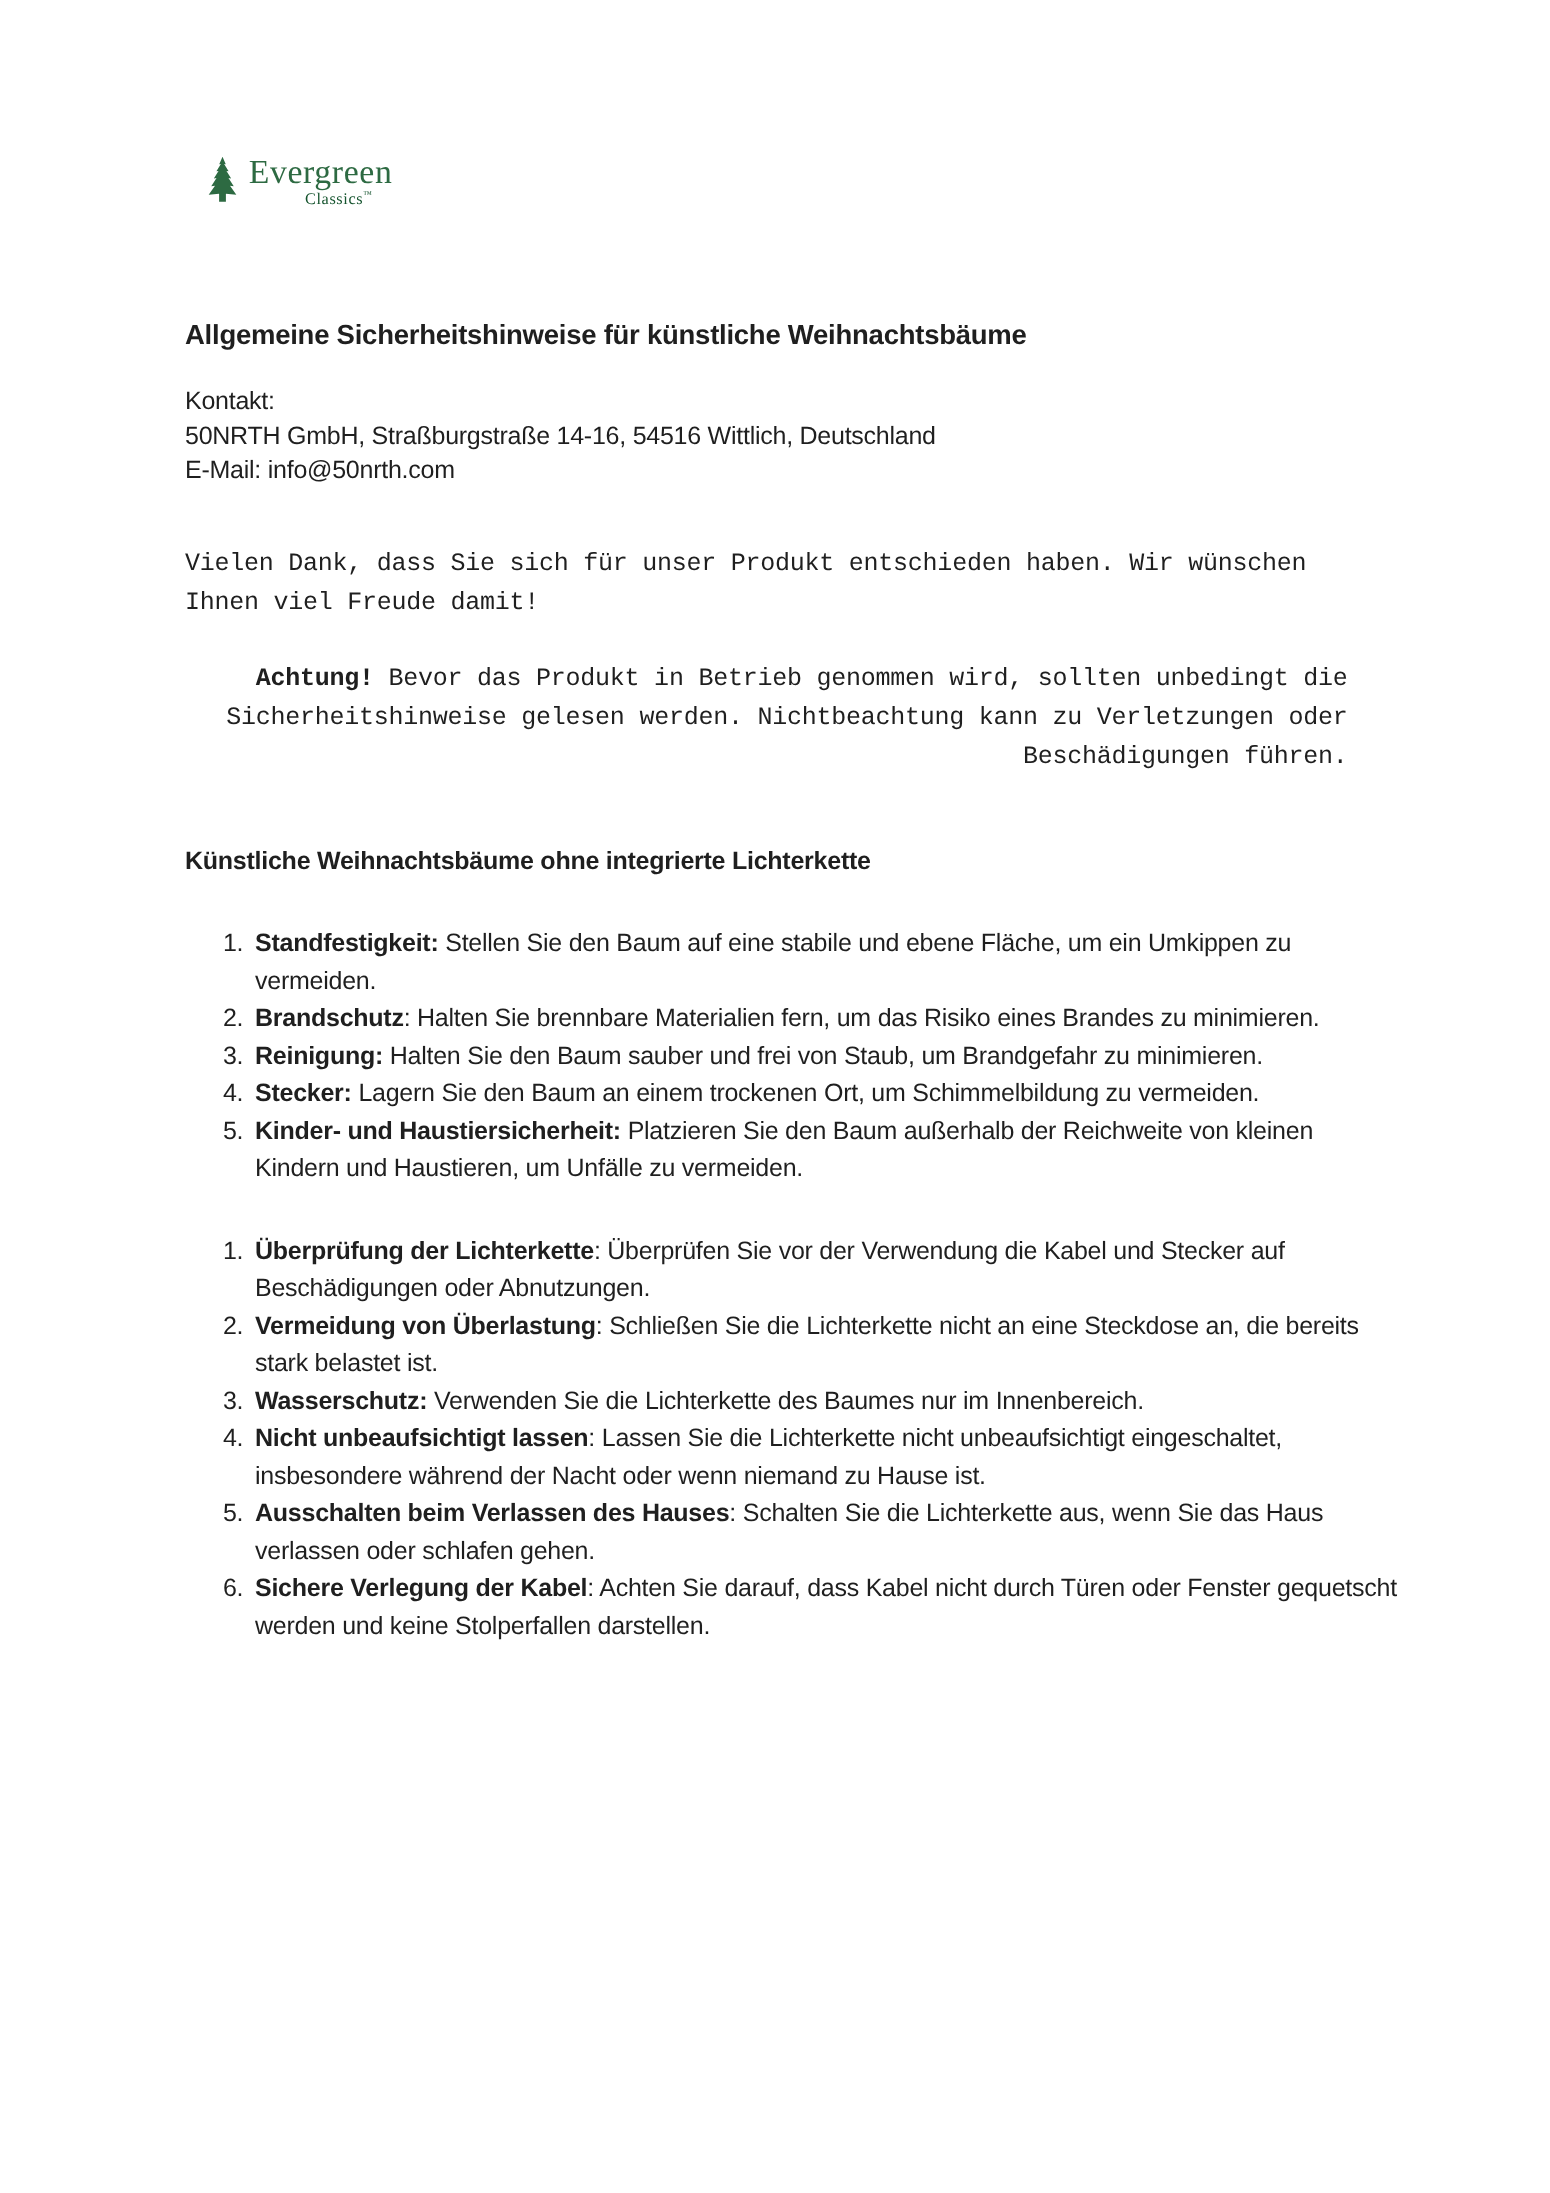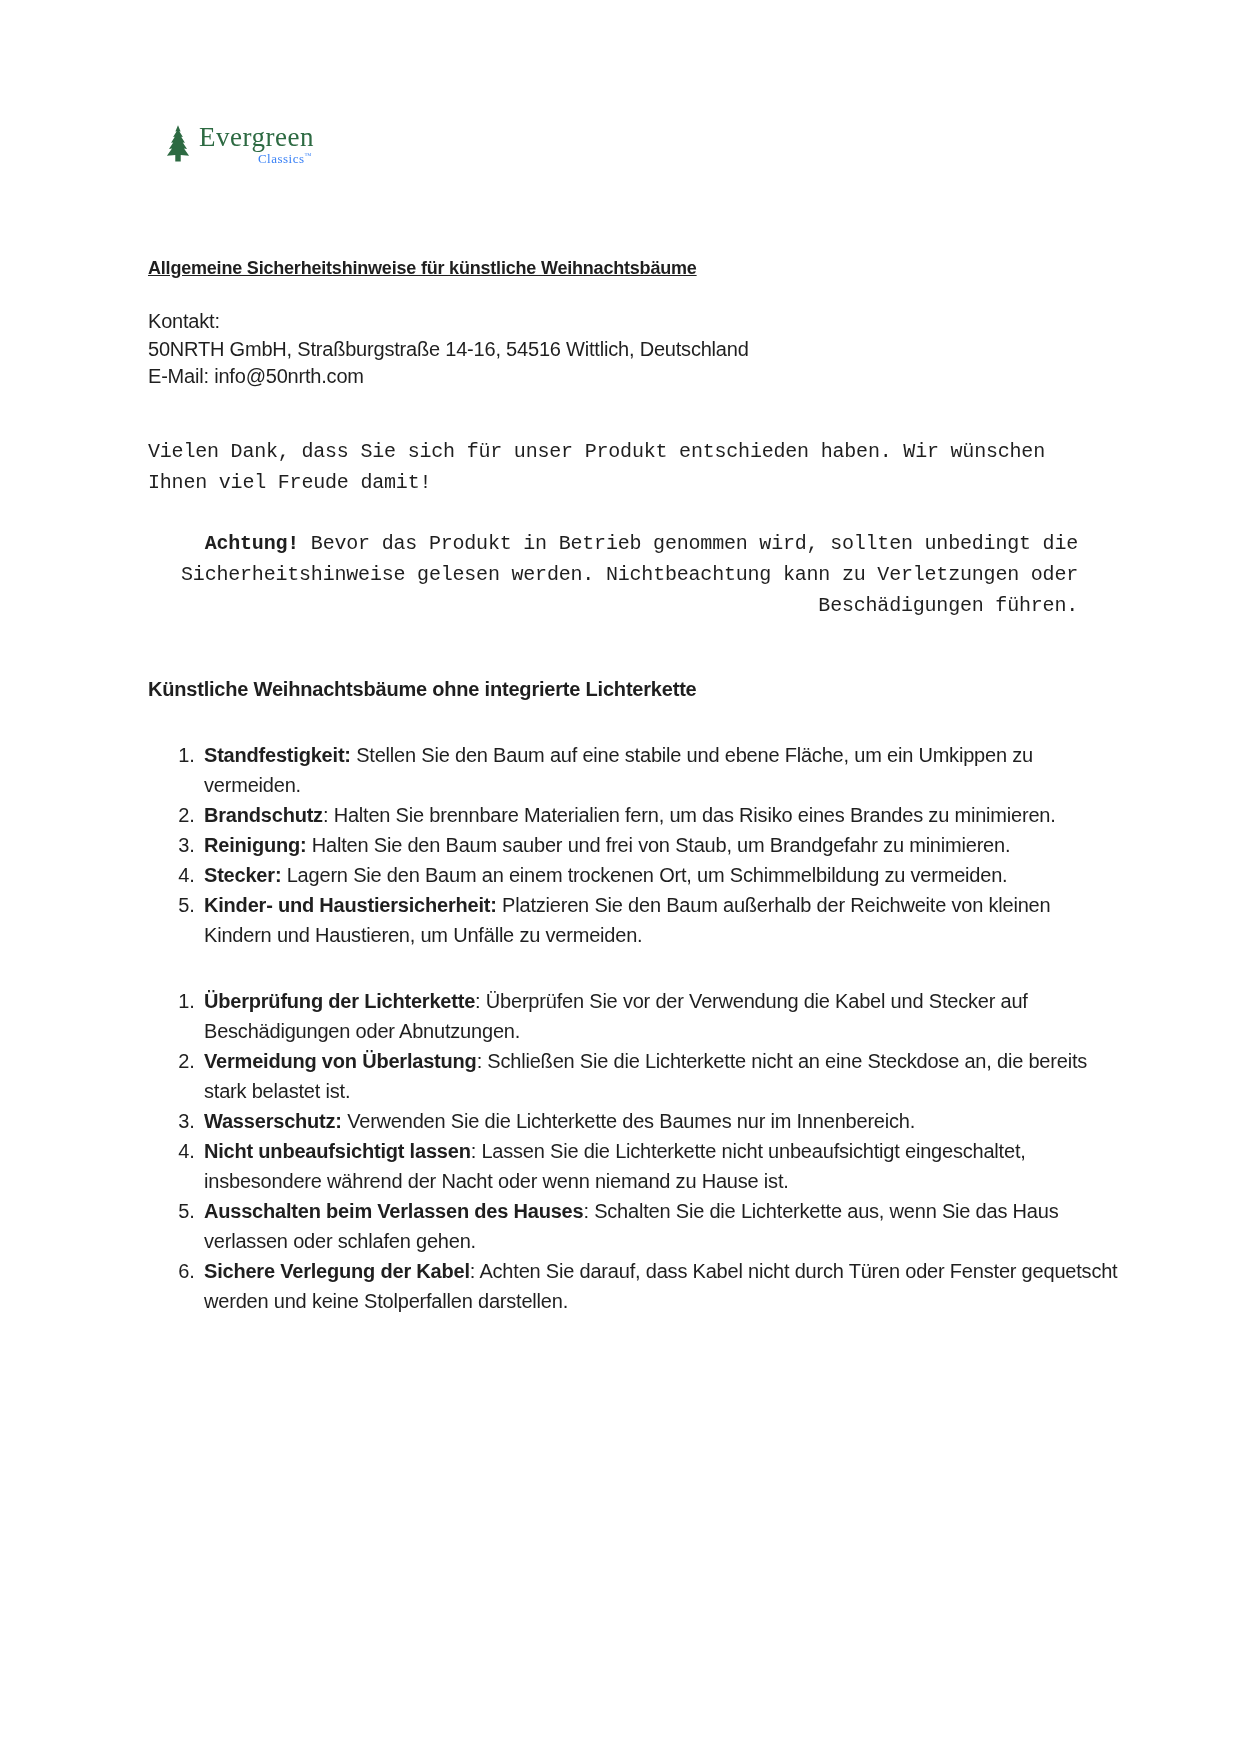--- a/index.html
+++ b/index.html
@@ -44,46 +44,45 @@
   }
   .logo .brand {
     font-family: "Liberation Serif", serif;
     font-size: 27px;
     letter-spacing: 0.5px;
     color: #2d6a42;
   }
   .logo .sub {
     font-family: "Liberation Serif", serif;
     font-size: 13px;
-    color: #3b82f6;
+    color: #14532d;
     margin-top: 1px;
-    margin-right: 2px;
+    margin-right: 16px;
     letter-spacing: 0.5px;
   }
   .logo .tm {
     font-size: 7px;
     vertical-align: super;
   }
 
   
   .content {
     position: absolute;
     left: 148px;
     top: 0;
     width: 975px;
   }
   .content * { margin: 0; padding: 0; }
 
   .doc-title {
     margin-top: 254px;
-    font-size: 18px;
+    font-size: 22px;
     font-weight: bold;
     line-height: 28px;
     letter-spacing: -0.2px;
-    text-decoration: underline;
   }
   .contact {
     margin-top: 26px;
     font-size: 20px;
     line-height: 27.5px;
     letter-spacing: -0.2px;
   }
   .para {
     font-size: 20px;
     line-height: 31px;

